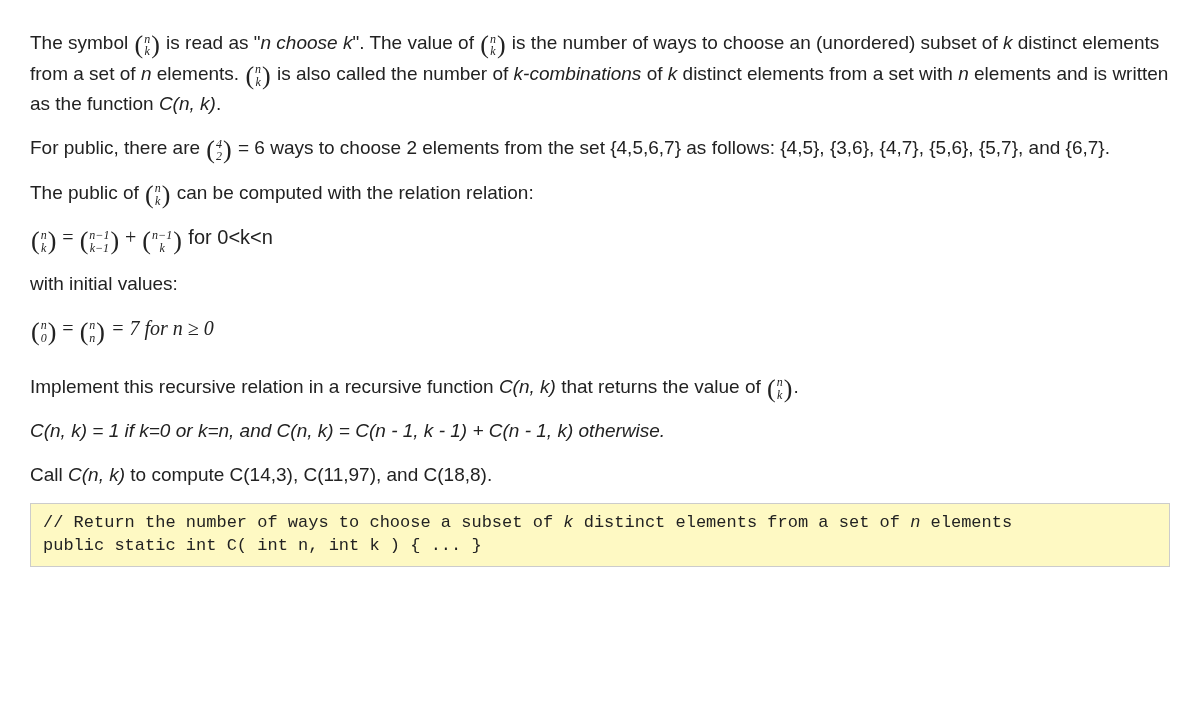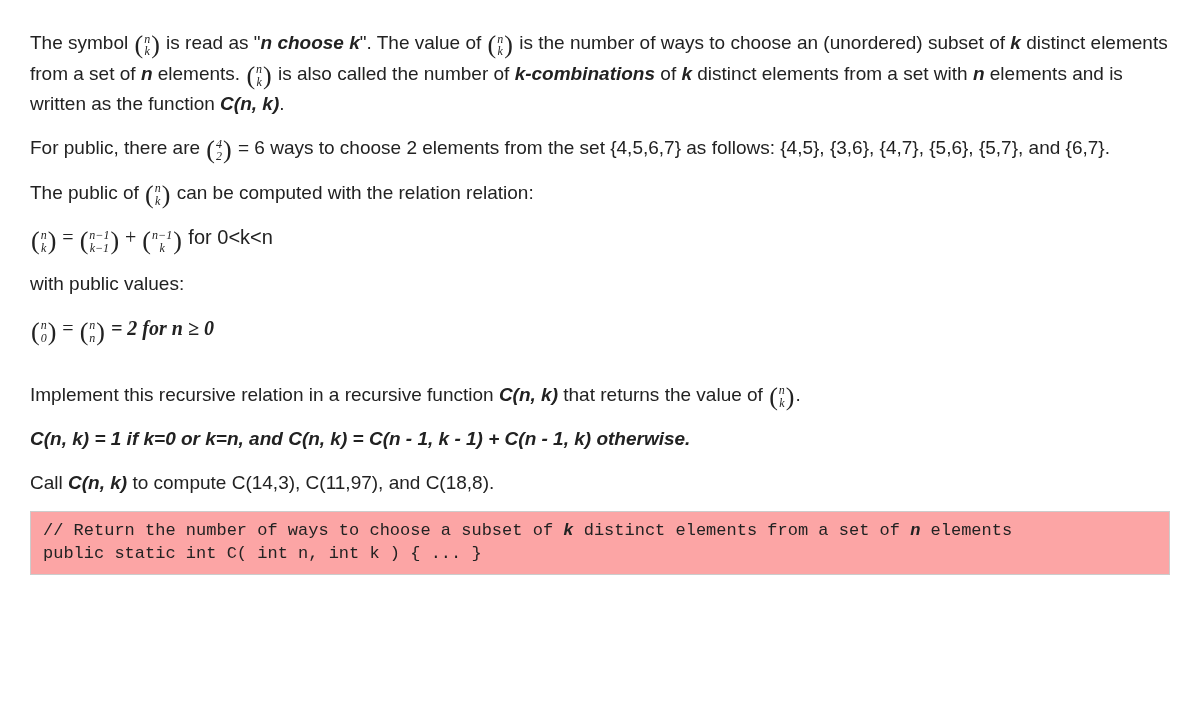--- a/index.html
+++ b/index.html
@@ -34,24 +34,24 @@
     font-family: 'Cambria Math', 'Times New Roman', serif;
     font-style: italic;
     padding: 0 1px;
   }
   .binom .stack .bot { display:block; }
   .binom .stack .top { display:block; }
   .mathline {
     font-family: 'Cambria Math', 'Times New Roman', serif;
     font-size: 20px;
   }
-  .it { font-style: italic; font-weight: bold; }
+  .it { font-style: italic; }
   .codebox {
     border: 1px solid #ccc;
-    background: #fca5a5;
+    background: #fef9c3;
     padding: 8px 12px;
     font-family: 'Consolas', 'Courier New', monospace;
     font-size: 17px;
     line-height: 1.35;
     margin-top: 10px;
     white-space: pre;
   }
   .codebox .it { font-style: italic; font-family: 'Consolas','Courier New',monospace; }
 </style>
 </head>
@@ -66,27 +66,27 @@
 </p>
 
 <p>
   <span>The public of </span><span class="binom"><span class="paren">(</span><span class="stack"><span class="top">n</span><span class="bot">k</span></span><span class="paren">)</span></span><span> can be computed with the relation relation:</span>
 </p>
 
 <p class="mathline">
   <span class="binom"><span class="paren">(</span><span class="stack"><span class="top">n</span><span class="bot">k</span></span><span class="paren">)</span></span><span> = </span><span class="binom"><span class="paren">(</span><span class="stack"><span class="top">n−1</span><span class="bot">k−1</span></span><span class="paren">)</span></span><span> + </span><span class="binom"><span class="paren">(</span><span class="stack"><span class="top">n−1</span><span class="bot">k</span></span><span class="paren">)</span></span><span style="font-family:'Segoe UI',Arial,sans-serif;"> for 0&lt;k&lt;n</span>
 </p>
 
-<p>with public values:</p>
+<p>with initial values:</p>
 
 <p class="mathline">
-  <span class="binom"><span class="paren">(</span><span class="stack"><span class="top">n</span><span class="bot">0</span></span><span class="paren">)</span></span><span> = </span><span class="binom"><span class="paren">(</span><span class="stack"><span class="top">n</span><span class="bot">n</span></span><span class="paren">)</span></span><span class="it"> = 2 for n ≥ 0</span>
+  <span class="binom"><span class="paren">(</span><span class="stack"><span class="top">n</span><span class="bot">0</span></span><span class="paren">)</span></span><span> = </span><span class="binom"><span class="paren">(</span><span class="stack"><span class="top">n</span><span class="bot">n</span></span><span class="paren">)</span></span><span class="it"> = 7 for n ≥ 0</span>
 </p>
 
-<p style="margin-top:34px">
+<p style="margin-top:26px">
   <span>Implement this recursive relation in a recursive function </span><span class="it">C(n, k)</span><span> that returns the value of </span><span class="binom"><span class="paren">(</span><span class="stack"><span class="top">n</span><span class="bot">k</span></span><span class="paren">)</span></span><span>.</span>
 </p>
 
 <p class="it">C(n, k) = 1 if k=0 or k=n, and C(n, k) = C(n - 1, k - 1) + C(n - 1, k) otherwise.</p>
 
 <p>
   <span>Call </span><span class="it">C(n, k)</span><span> to compute C(14,3), C(11,97), and C(18,8).</span>
 </p>
 
 <div class="codebox"><span>// Return the number of ways to choose a subset of </span><span class="it">k</span><span> distinct elements from a set of </span><span class="it">n</span><span> elements</span>

